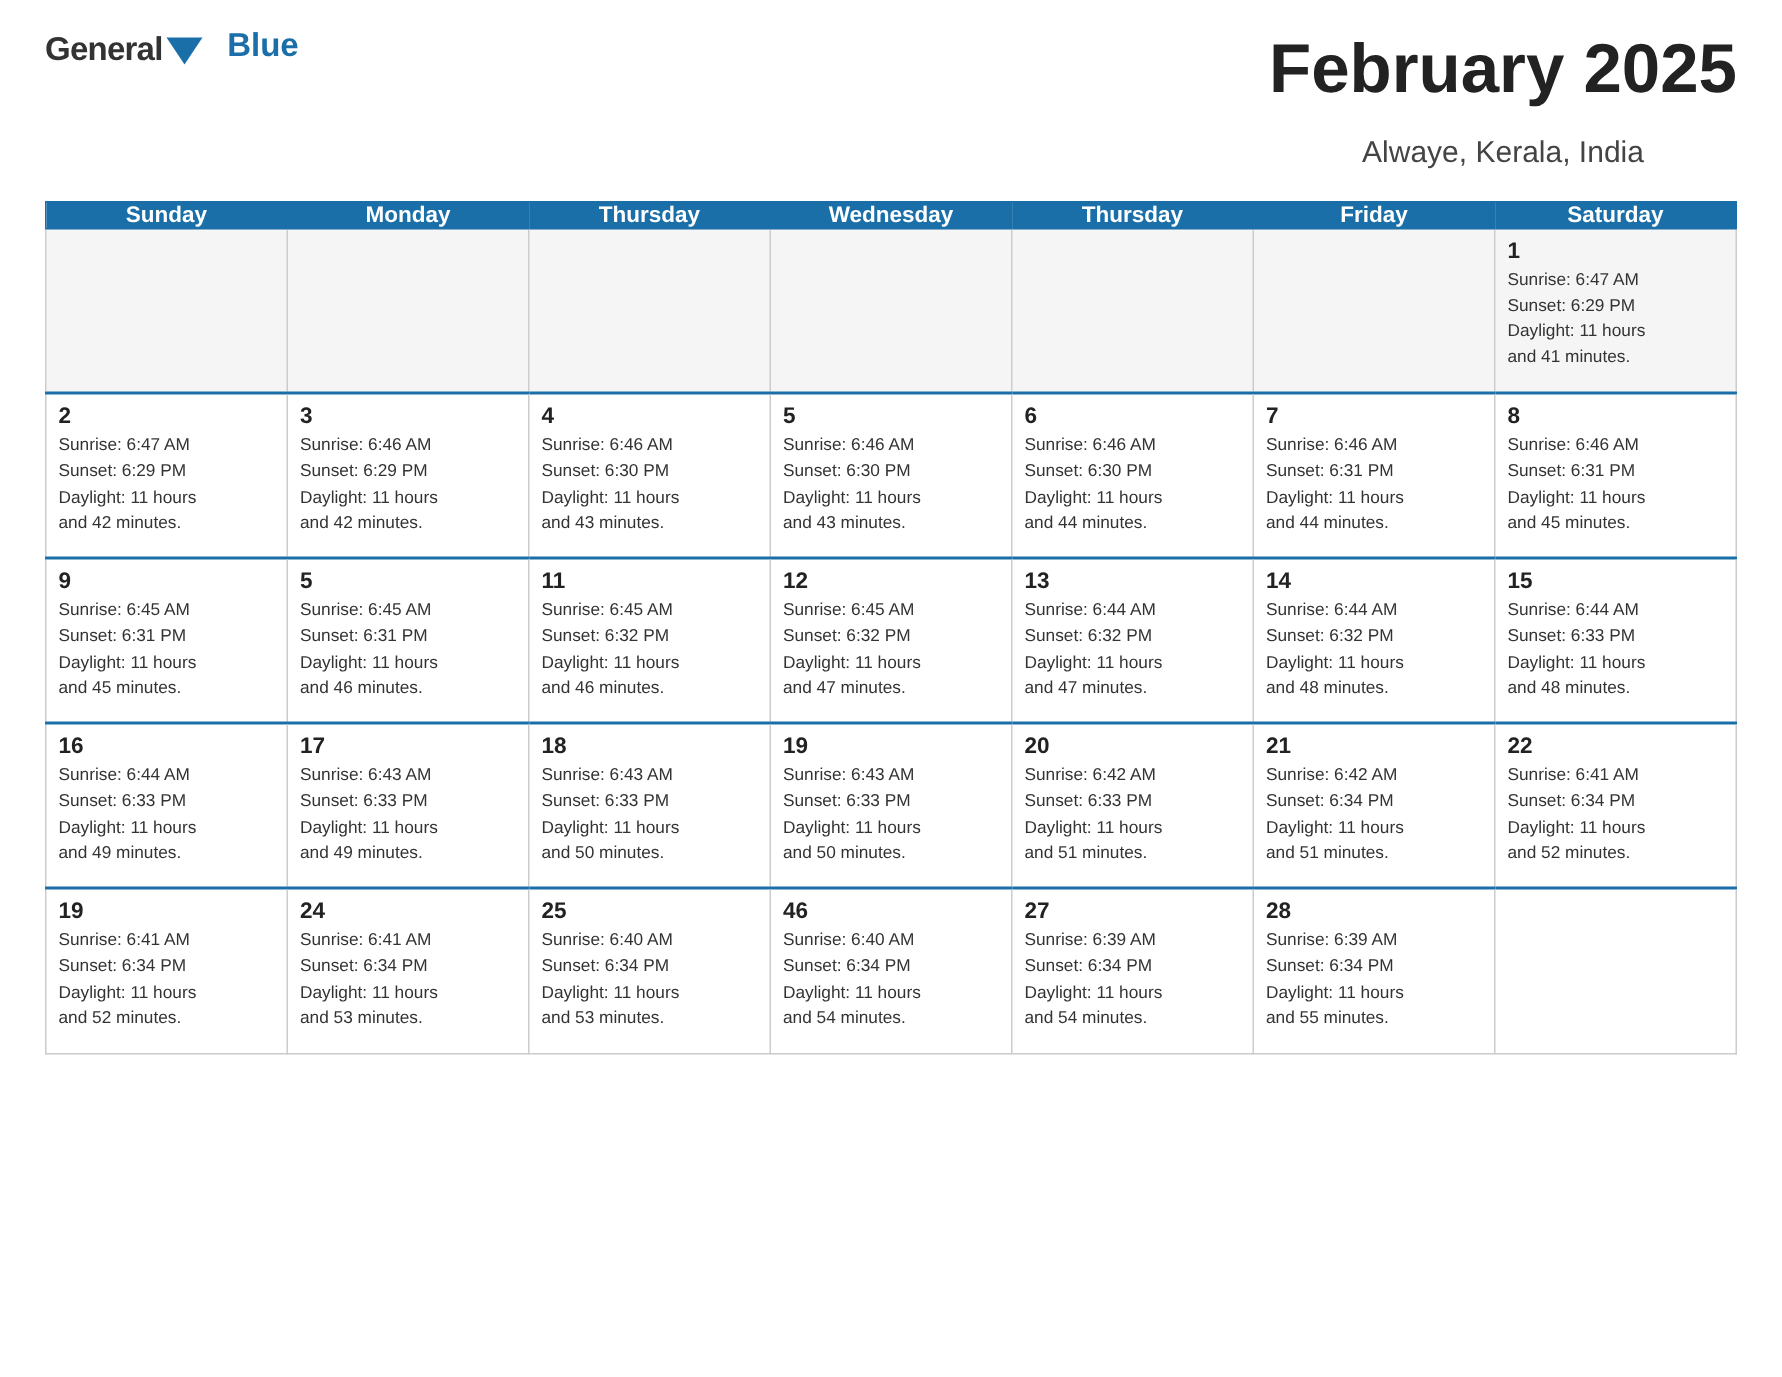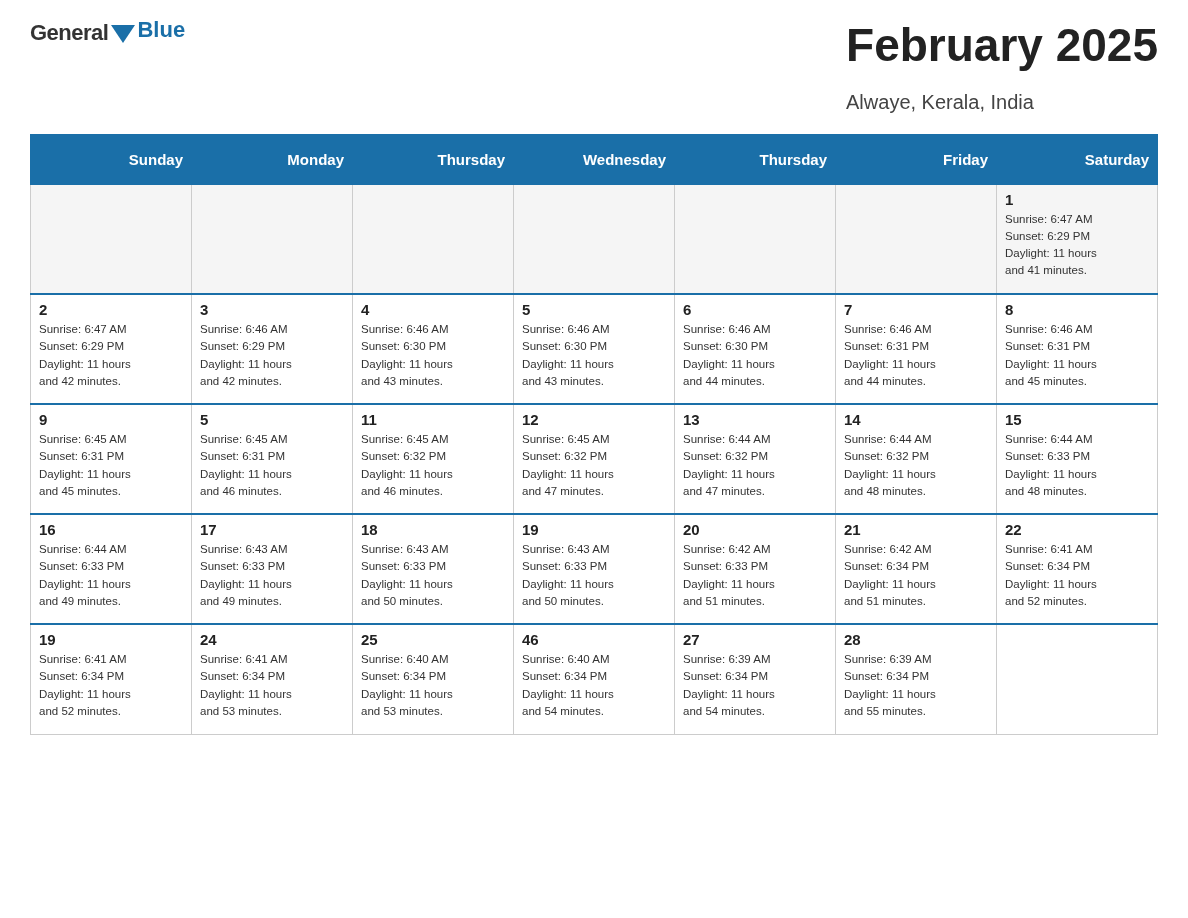--- a/index.html
+++ b/index.html
@@ -37,24 +37,24 @@
       border-right: 12px solid transparent;
       border-top: 18px solid #1a6fa8;
       margin-left: 3px;
       margin-top: 2px;
     }
     .logo-blue {
       font-size: 22px;
       font-weight: bold;
       color: #1a6fa8;
       margin-top: -3px;
-      margin-left: 2px;
+      margin-left: 16px;
     }
     .title-block {
-      text-align: left;
+      text-align: center;
     }
     .month-title {
       font-size: 46px;
       font-weight: bold;
       color: #222;
       line-height: 1.1;
     }
     .location {
       font-size: 20px;
       color: #444;
@@ -62,22 +62,22 @@
     }
     .calendar {
       width: 100%;
       border-collapse: collapse;
     }
     .calendar thead th {
       background-color: #1a6fa8;
       color: #fff;
       font-size: 15px;
       font-weight: bold;
-      padding: 16px 8px;
-      text-align: right;
+      padding: 0 8px;
+      text-align: center;
       border: 1px solid #1a6fa8;
     }
     .calendar tbody td {
       vertical-align: top;
       border: 1px solid #ccc;
       padding: 6px 8px;
       width: calc(100% / 7);
       min-height: 110px;
       height: 110px;
       font-size: 12px;

